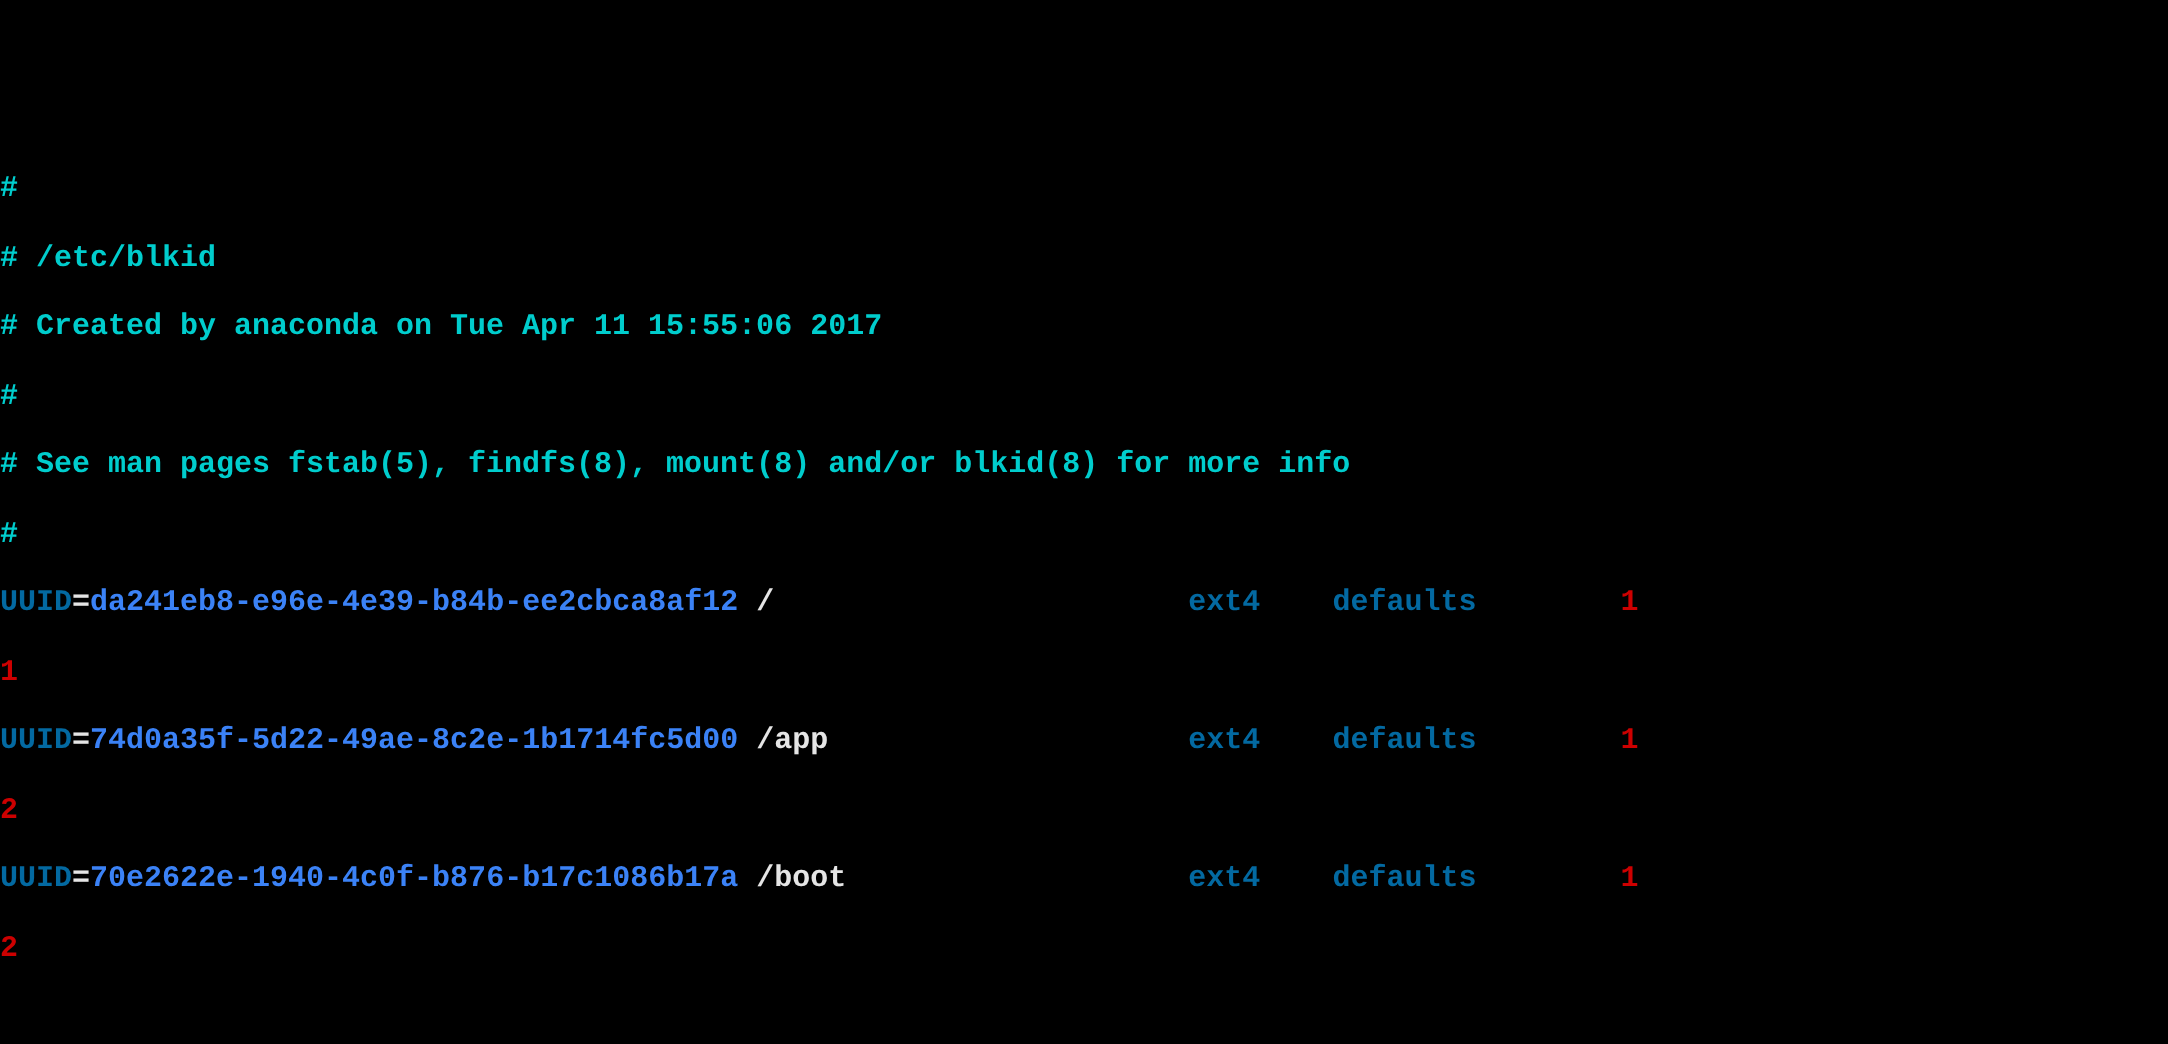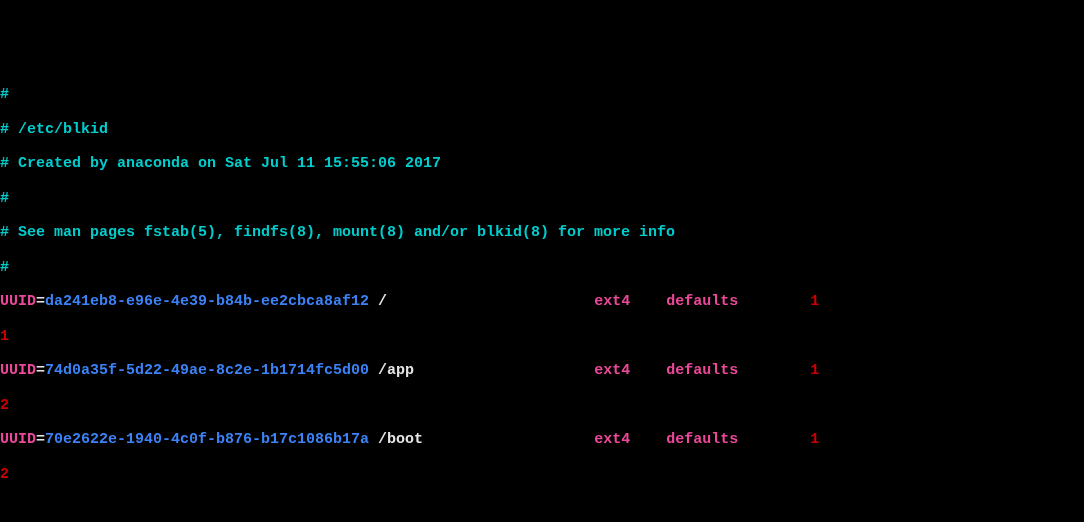--- a/index.html
+++ b/index.html
@@ -18,32 +18,32 @@
       width: 1084px;
       height: 522px;
       font-weight: bold;
     }
     .line {
       display: block;
     }
     .cyan { color: #00cdcd; }
     .magenta { color: #3b82f6; }
     .white { color: #e5e5e5; }
-    .green { color: #ec4899; }
+    .green { color: #0369a1; }
     .red { color: #cd0000; }
   </style>
 </head>
 <body>
 
 
 
 <div>
 <span class="line cyan">#</span>
 <span class="line cyan"># /etc/blkid</span>
-<span class="line cyan"># Created by anaconda on Sat Jul 11 15:55:06 2017</span>
+<span class="line cyan"># Created by anaconda on Tue Apr 11 15:55:06 2017</span>
 <span class="line cyan">#</span>
 <span class="line cyan"># See man pages fstab(5), findfs(8), mount(8) and/or blkid(8) for more info</span>
 <span class="line cyan">#</span>
 <span class="line"><span class="green">UUID</span><span class="white">=</span><span class="magenta">da241eb8-e96e-4e39-b84b-ee2cbca8af12</span><span class="white"> </span><span class="white">/</span><span class="white">                       </span><span class="green">ext4</span><span class="white">    </span><span class="green">defaults</span><span class="white">        </span><span class="red">1</span><span class="white"> </span></span>
 <span class="line red">1</span>
 <span class="line"><span class="green">UUID</span><span class="white">=</span><span class="magenta">74d0a35f-5d22-49ae-8c2e-1b1714fc5d00</span><span class="white"> </span><span class="white">/app</span><span class="white">                    </span><span class="green">ext4</span><span class="white">    </span><span class="green">defaults</span><span class="white">        </span><span class="red">1</span><span class="white"> </span></span>
 <span class="line red">2</span>
 <span class="line"><span class="green">UUID</span><span class="white">=</span><span class="magenta">70e2622e-1940-4c0f-b876-b17c1086b17a</span><span class="white"> </span><span class="white">/boot</span><span class="white">                   </span><span class="green">ext4</span><span class="white">    </span><span class="green">defaults</span><span class="white">        </span><span class="red">1</span><span class="white"> </span></span>
 <span class="line red">2</span>
 

